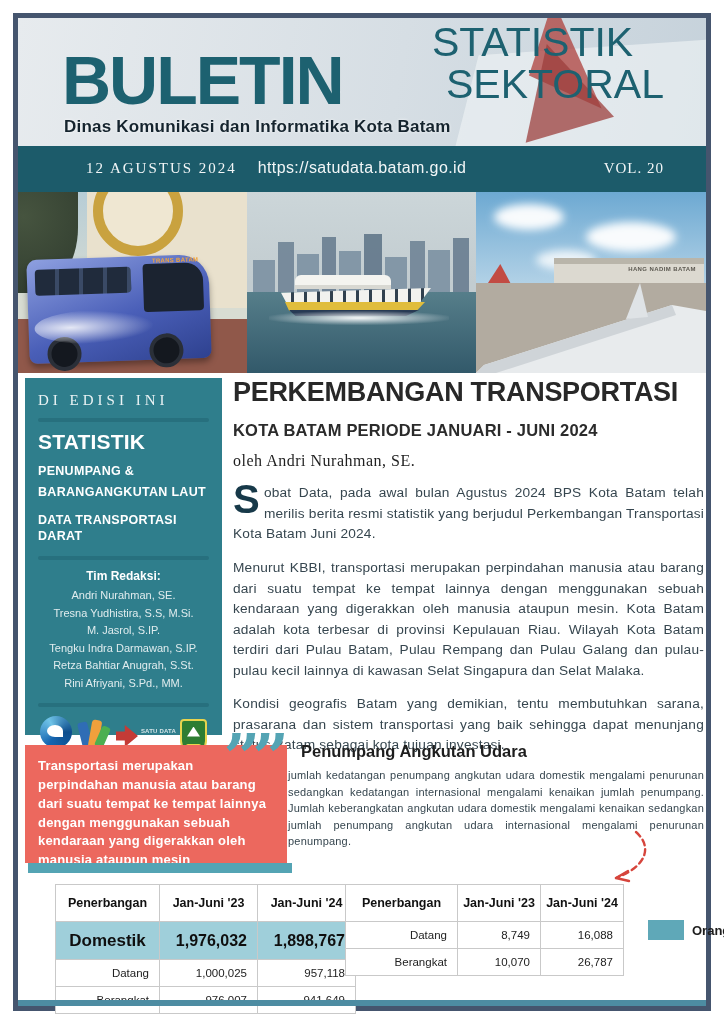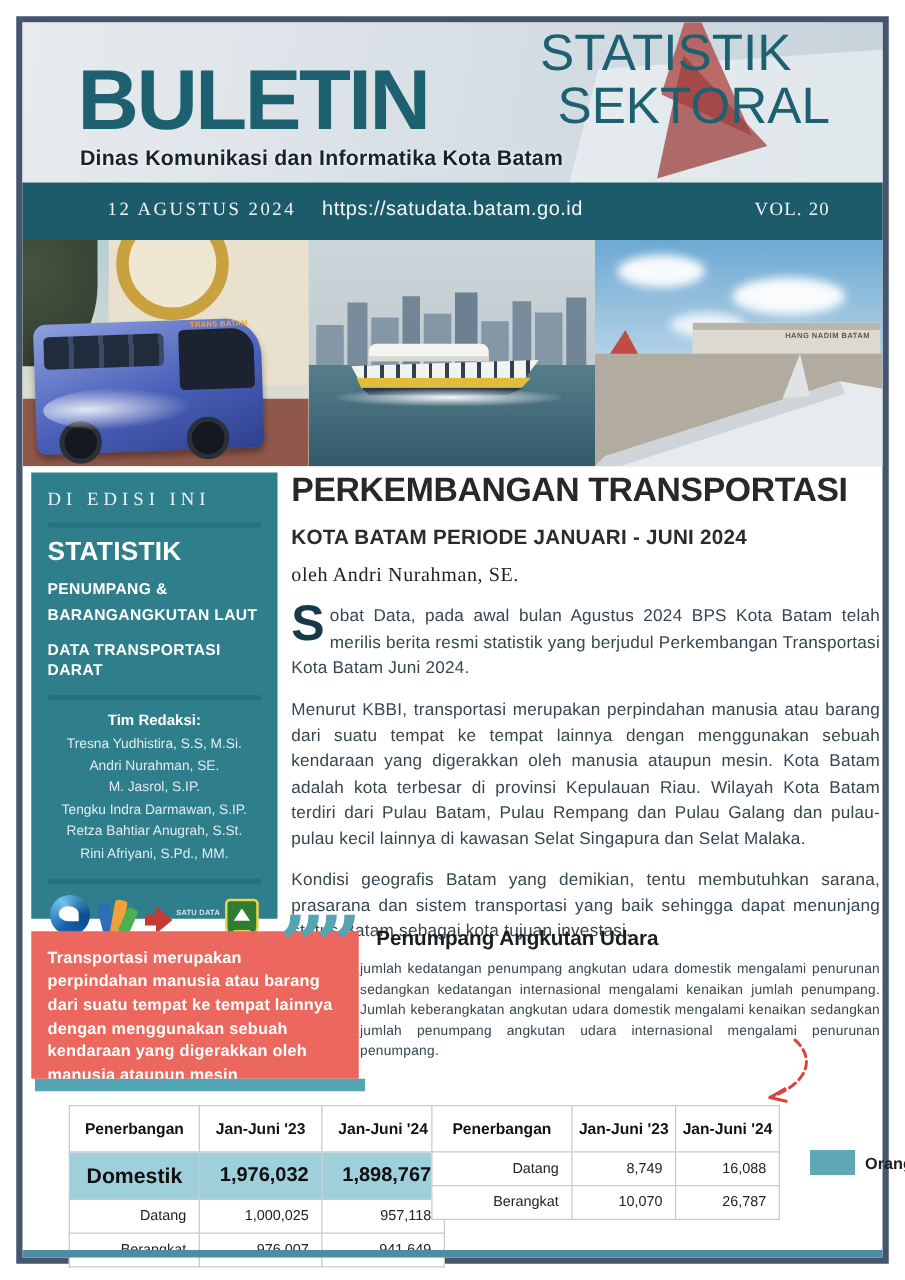--- a/index.html
+++ b/index.html
@@ -211,22 +211,22 @@
 
   <div class="sidebar">
     <div class="sb-heading">DI EDISI INI</div>
     <div class="sb-divider"></div>
     <div class="sb-item-lg">STATISTIK</div>
     <div class="sb-item-sm2">PENUMPANG &amp; BARANGANGKUTAN LAUT</div>
     <div class="sb-item-sm">DATA TRANSPORTASI DARAT</div>
     <div class="sb-divider" style="margin-top:12px;"></div>
     <div class="tim-label">Tim Redaksi:</div>
     <div class="tim-names">
+      <div>Andri Nurahman, SE.</div>
       <div>Tresna Yudhistira, S.S, M.Si.</div>
-      <div>Andri Nurahman, SE.</div>
       <div>M. Jasrol, S.IP.</div>
       <div>Tengku Indra Darmawan, S.IP.</div>
       <div>Retza Bahtiar Anugrah, S.St.</div>
       <div>Rini Afriyani, S.Pd., MM.</div>
     </div>
     <div class="sb-divider" style="margin-top:10px;"></div>
     <div class="logos">
       <div class="logo-kominfo">
         <div class="disc"></div>
         <div class="cap">KOMINFO</div>

